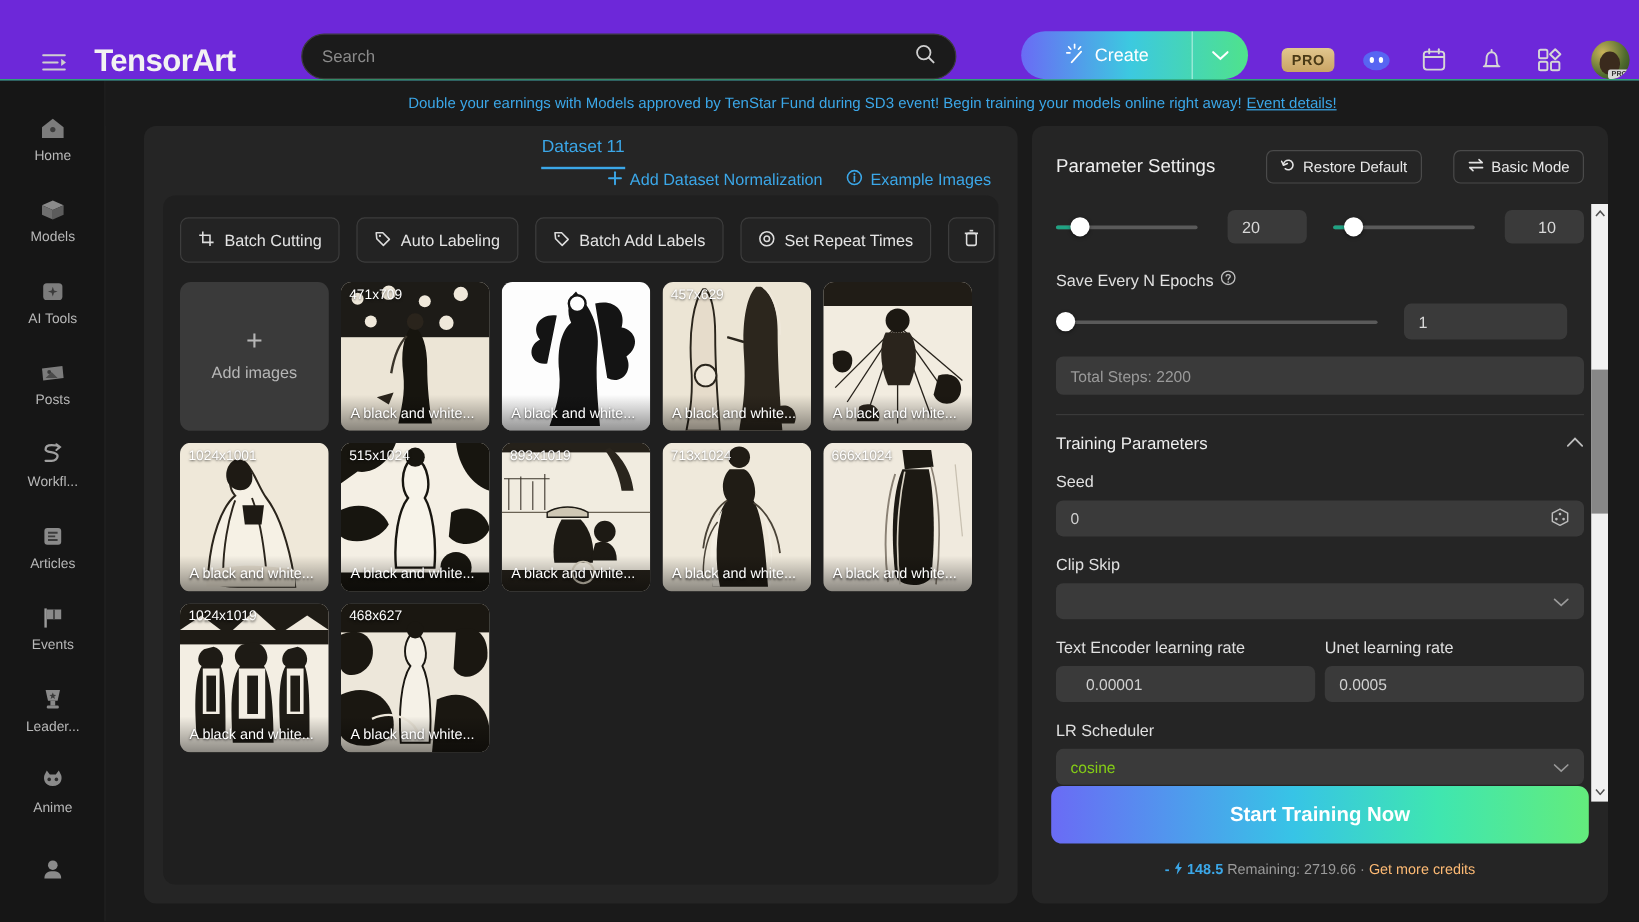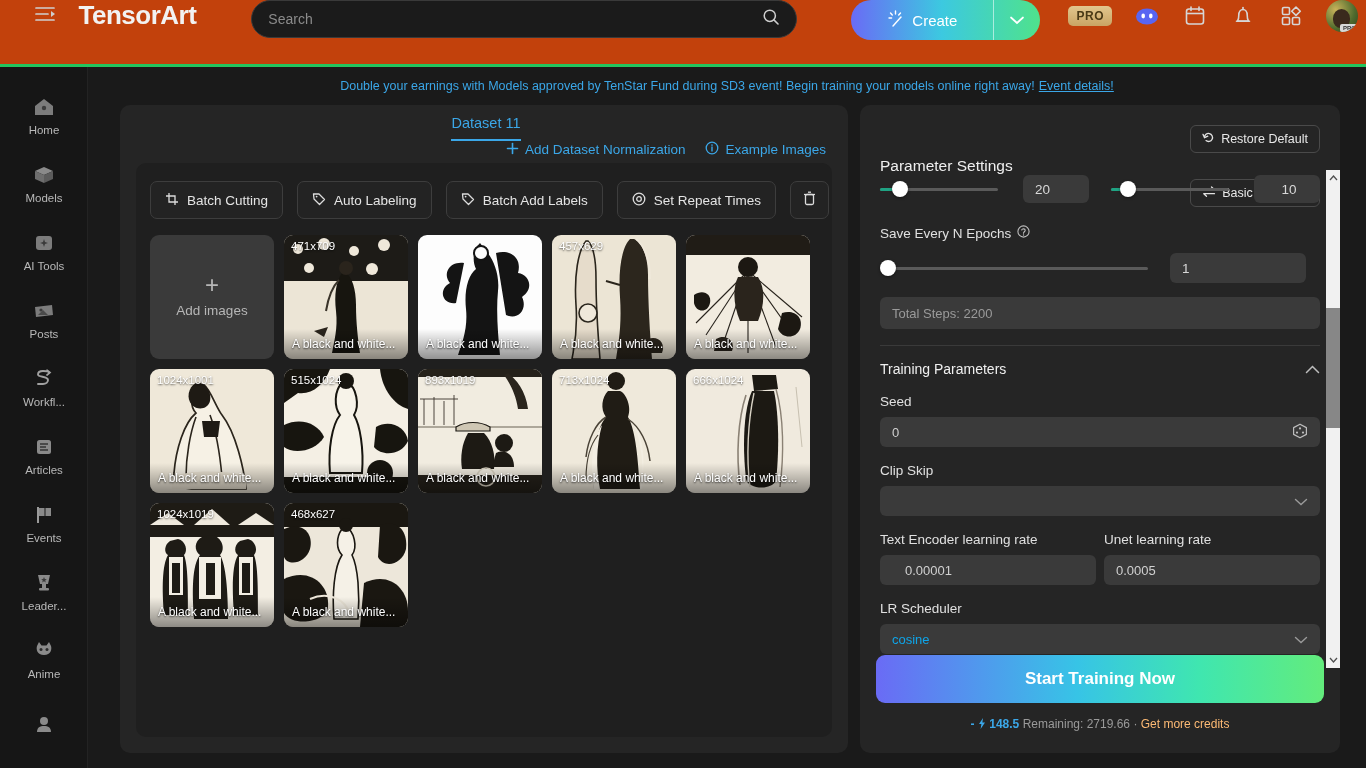--- a/index.html
+++ b/index.html
@@ -7,22 +7,22 @@
     width: 1366px; height: 768px;
     background: #1a1a1a;
     font-family: "Liberation Sans", sans-serif;
     overflow: hidden;
   }
   body { position: relative; }
 
   
   .topbar {
     position: absolute; top: 0; left: 0; width: 1366px; height: 67px;
-    background: #c2410c; display: flex; align-items: flex-start;
-    border-bottom: 3px solid #22c55e; z-index: 20;
+    background: #6d28d9; display: flex; align-items: flex-end;
+    border-bottom: 1px solid #22c55e; z-index: 20;
   }
   .menu-toggle { width: 28px; height: 28px; margin-left: 32px; display:flex; align-items:center; justify-content:center; cursor:pointer;}
   .brand { margin-left: 20px; font-size: 26px; font-weight: bold; letter-spacing: -0.5px; color: #f2f2f2; display:flex; align-items:center;}
   .search {
     margin-left: 55px; width: 575px; height: 38px;
     border: 1px solid #3a3a3a; border-radius: 19px;
     display: flex; align-items: center; padding: 0 16px;
     background: #1b1b1b;
   }
   .search input {
@@ -140,21 +140,21 @@
   }
   .art { position: absolute; inset: 0; }
 
   
   .param-panel {
     position: absolute; left: 860px; top: 105px; width: 480px; height: 648px;
     background: #252525; border-radius: 10px; overflow: hidden;
   }
   .pp-head { display: flex; align-items: center; padding: 20px 20px 0 20px; }
   .pp-title { font-size: 15.5px; color: #efefef; font-weight: 500; }
-  .pp-head-btns { margin-left: auto; display: flex; gap: 26px; flex-direction: column; }
+  .pp-head-btns { margin-left: auto; display: flex; gap: 26px; }
   .pp-btn {
     height: 28px; border: 1px solid #4a4a4a; border-radius: 6px;
     display: flex; align-items: center; gap: 6px; padding: 0 11px;
     font-size: 12.5px; color: #e8e8e8; cursor: pointer;
   }
   .pp-scroll {
     position: absolute; top: 58px; left: 0; width: 480px; height: 500px;
     padding: 0 20px; overflow: hidden;
   }
   .row-sliders { display: flex; align-items: center; gap: 0; margin-top: 12px; }
@@ -174,21 +174,21 @@
     height: 30px; border-radius: 6px; background: #3a3a3a; display: flex;
     align-items: center; padding: 0 12px; font-size: 13px; color: #d0d0d0;
   }
   .input-box.dim { color: #9a9a9a; }
   .divider { height: 1px; background: #3a3a3a; margin: 16px 0 0 0; }
   .section-head { display: flex; align-items: center; margin-top: 14px; }
   .section-head .t { font-size: 14px; color: #efefef; font-weight: 500; }
   .section-head .chev { margin-left: auto; color: #bbb; }
   .sel-box {
     height: 30px; border-radius: 6px; background: #333333; display: flex;
-    align-items: center; padding: 0 12px; font-size: 13px; color: #0ea5e9;
+    align-items: center; padding: 0 12px; font-size: 13px; color: #84cc16;
   }
   .sel-box .chev { margin-left: auto; color: #9a9a9a; }
 
   .start-btn {
     position: absolute; left: 16px; bottom: 50px; width: 448px; height: 48px;
     border-radius: 9px; display: flex; align-items: center; justify-content: center;
     background: linear-gradient(90deg,#6a6bf5 0%, #37c4e6 45%, #3fe6b0 72%, #63ec7c 100%);
     color: #fff; font-size: 17px; font-weight: bold; cursor: pointer;
   }
   .credits {

